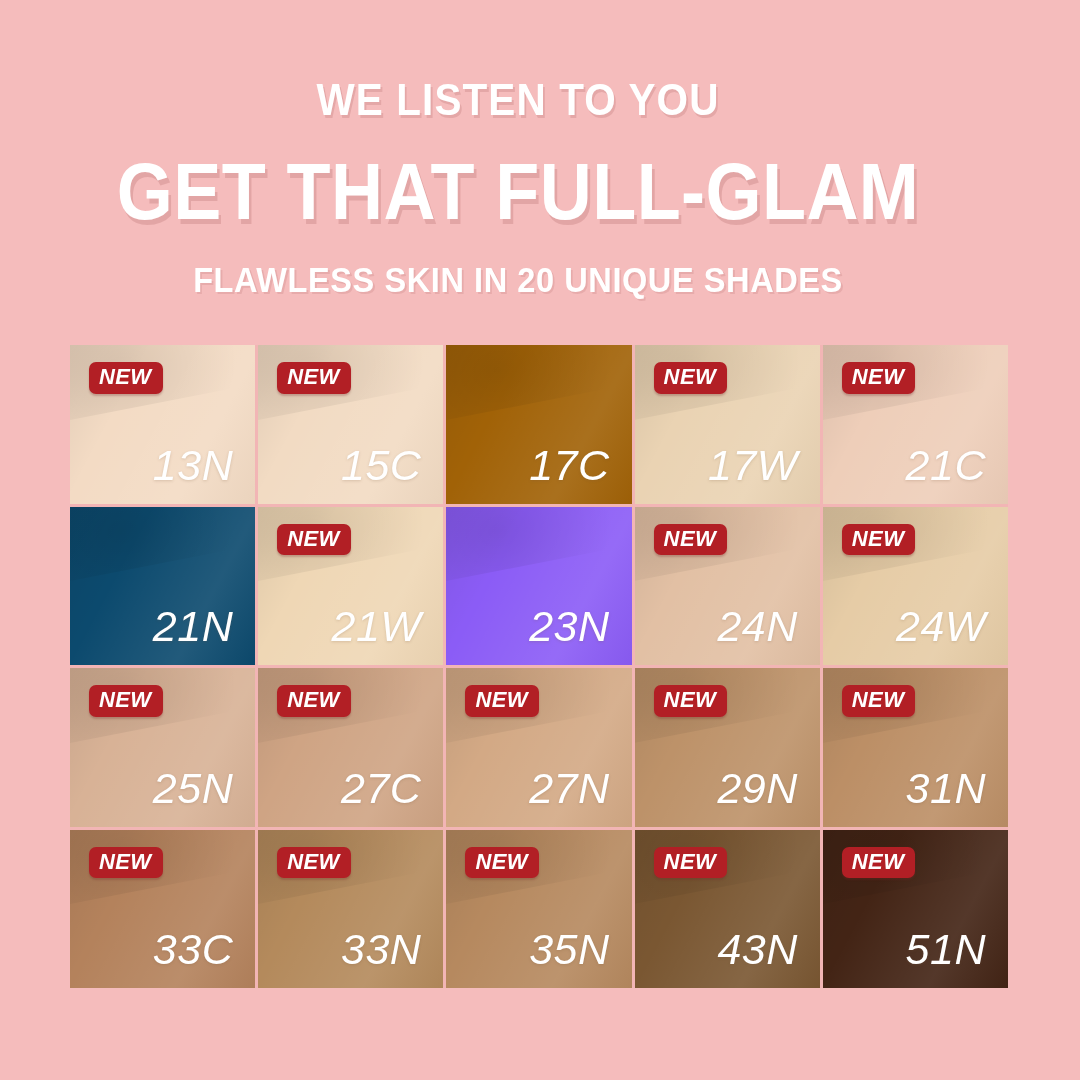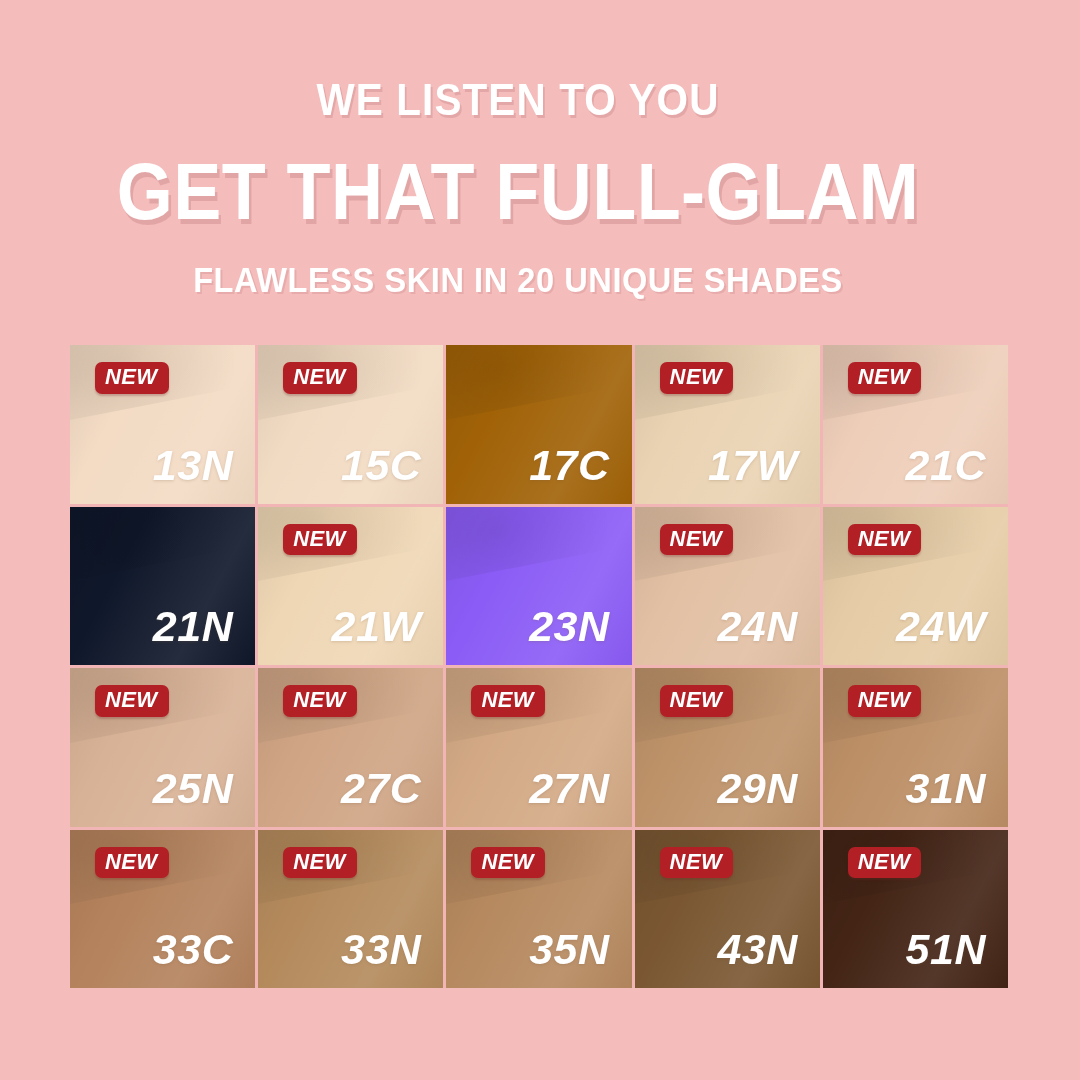--- a/index.html
+++ b/index.html
@@ -115,32 +115,31 @@
     background: #b21f25;
     color: #ffffff;
     font-size: 22px;
     font-weight: bold;
     font-style: italic;
     letter-spacing: 0.4px;
     padding: 3px 11px 5px 10px;
     border-radius: 7px;
     line-height: 1.08;
     box-shadow: 0 2px 2px rgba(120,40,40,0.28);
-    margin-left: 6px;
   }
 
   .shade-label {
     position: absolute;
     right: 22px;
     bottom: 17px;
     z-index: 3;
     color: #ffffff;
     font-size: 43px;
     font-style: italic;
-    font-weight: bold;
+    font-weight: normal;
     letter-spacing: 0.5px;
     line-height: 1;
     text-shadow: 0 1px 3px rgba(120,85,60,0.22);
   }
 </style>
 </head>
 <body>
 
 <div id="header">
   <div id="eyebrow">WE LISTEN TO YOU</div>
@@ -161,21 +160,21 @@
       <span class="shade-label">17C</span>
     </div>
     <div class="swatch" style="background: rgb(234, 211, 179);">
       <span class="new-badge" style="background: rgb(178, 31, 37);">NEW</span>
       <span class="shade-label">17W</span>
     </div>
     <div class="swatch" style="background: rgb(238, 206, 185);">
       <span class="new-badge" style="background: rgb(178, 31, 37);">NEW</span>
       <span class="shade-label">21C</span>
     </div>
-    <div class="swatch" style="background: #0f172a;">
+    <div class="swatch" style="background: #0c4a6e;">
       <span class="shade-label">21N</span>
     </div>
     <div class="swatch" style="background: rgb(239, 215, 181);">
       <span class="new-badge" style="background: rgb(178, 31, 37);">NEW</span>
       <span class="shade-label">21W</span>
     </div>
     <div class="swatch" style="background: #8b5cf6;">
       <span class="shade-label">23N</span>
     </div>
     <div class="swatch" style="background: rgb(226, 192, 164);">

